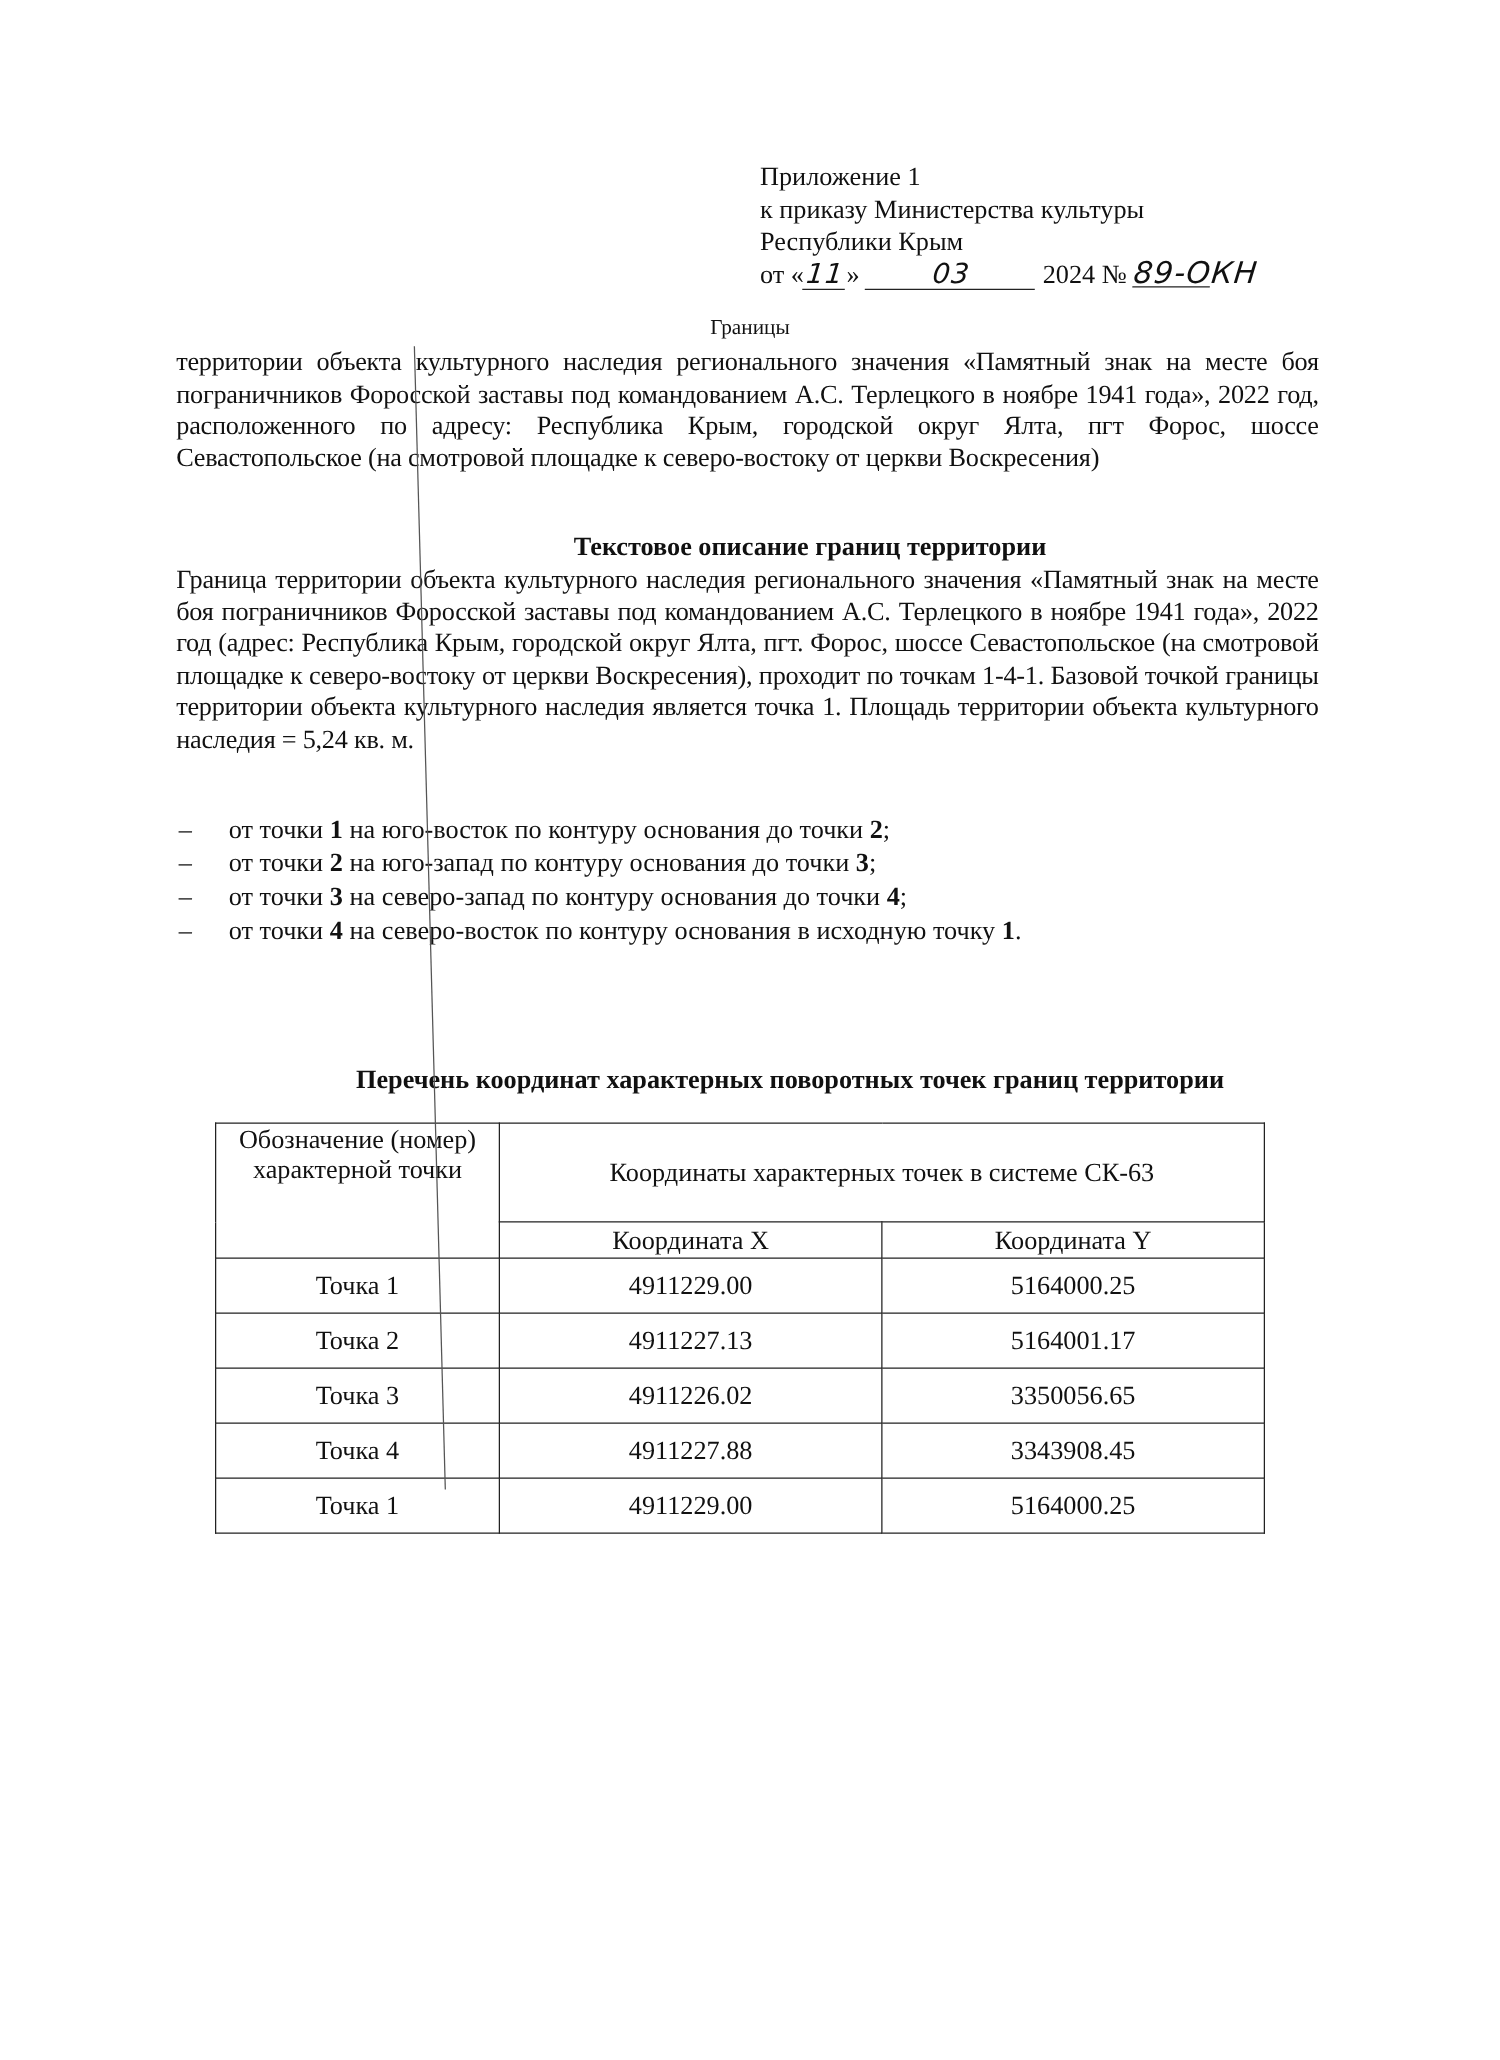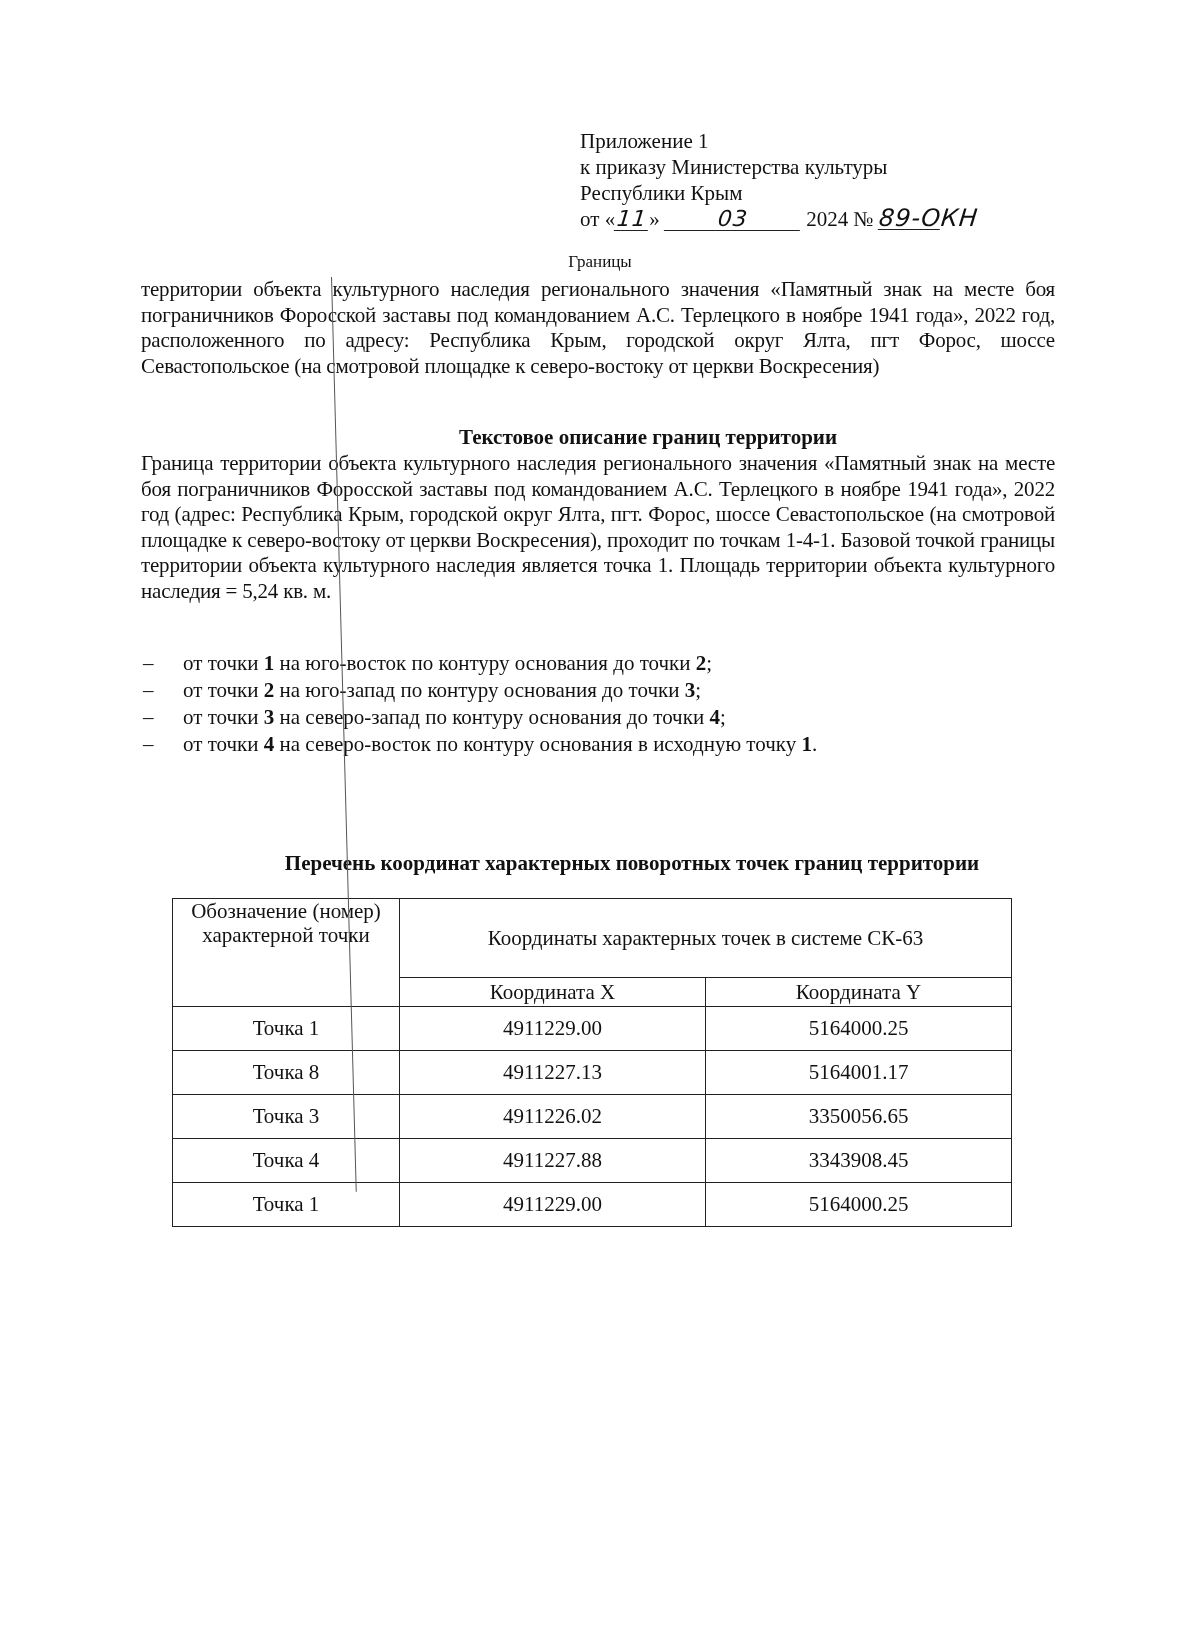--- a/index.html
+++ b/index.html
@@ -15,21 +15,21 @@
       font-family: "Liberation Serif", "DejaVu Serif", serif;
       color: #111111;
     }
     .page {
       position: absolute;
       left: 0; top: 0;
       width: 1200px; height: 1648px;
     }
     .annex {
       position: absolute;
-      left: 580px;
+      left: 608px;
       top: 128px;
       font-size: 21px;
       line-height: 26px;
     }
     .annex .line { white-space: nowrap; }
     .hand {
       font-family: "DejaVu Sans", sans-serif;
       font-style: italic;
       font-weight: normal;
       letter-spacing: 1px;
@@ -153,21 +153,21 @@
         <th class="sub">Координата Y</th>
       </tr>
     </thead>
     <tbody>
       <tr>
         <td>Точка 1</td>
         <td>4911229.00</td>
         <td>5164000.25</td>
       </tr>
       <tr>
-        <td>Точка 8</td>
+        <td>Точка 2</td>
         <td>4911227.13</td>
         <td>5164001.17</td>
       </tr>
       <tr>
         <td>Точка 3</td>
         <td>4911226.02</td>
         <td>3350056.65</td>
       </tr>
       <tr>
         <td>Точка 4</td>

